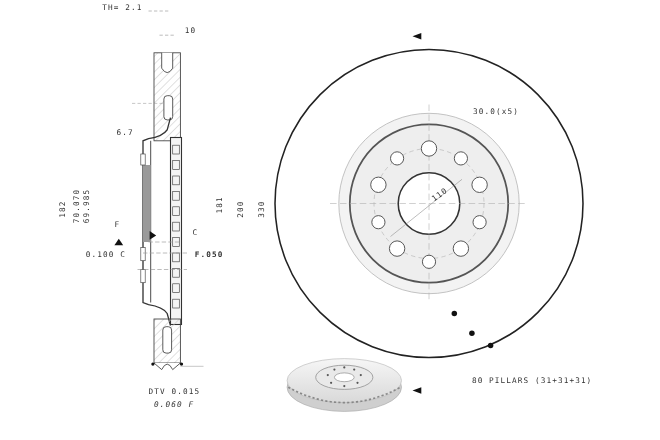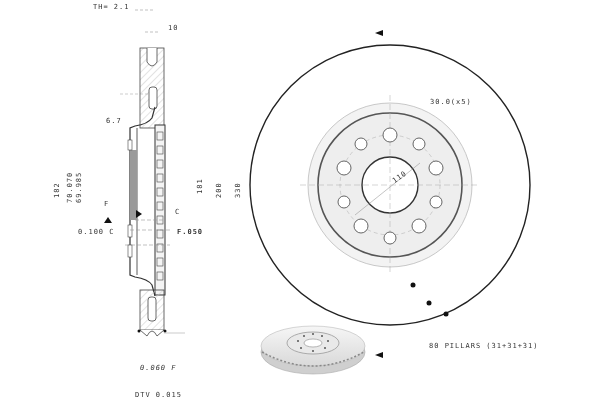--- a/index.html
+++ b/index.html
@@ -136,18 +136,18 @@
 
 <span class="lbl" style="left:104px;top:200px;">F</span>
 <span class="lbl" style="left:175px;top:208px;">C</span>
 <span class="lbl" style="left:78px;top:228px;">0.100 C</span>
 <span class="lbl" style="left:177px;top:228px;font-weight:bold;">F.050</span>
 
 <span class="vlbl" style="left:196px;top:194px;">181</span>
 <span class="vlbl" style="left:215px;top:198px;">200</span>
 <span class="vlbl" style="left:234px;top:198px;">330</span>
 
-<span class="lbl" style="left:135px;top:352px;margin-top:39px;">DTV 0.015</span>
+<span class="lbl" style="left:135px;top:352px;">DTV 0.015</span>
 <span class="lbl" style="left:140px;top:364px;font-style:italic;">0.060 F</span>
 
 <span class="lbl" style="left:430px;top:98px;">30.0(x5)</span>
 <span class="lbl" style="left:392px;top:173px;transform:rotate(-35deg);">110</span>
 <span class="lbl" style="left:429px;top:342px;">80 PILLARS (31+31+31)</span>
 
 </body></html>

